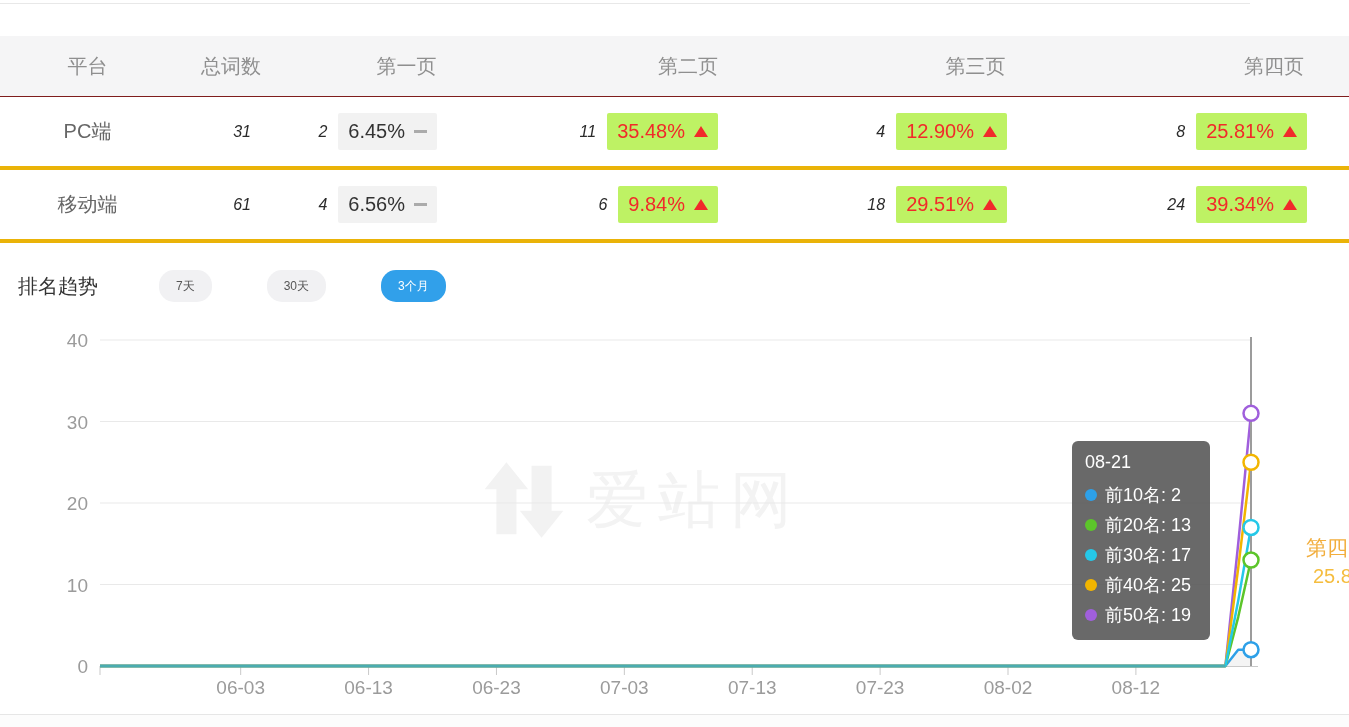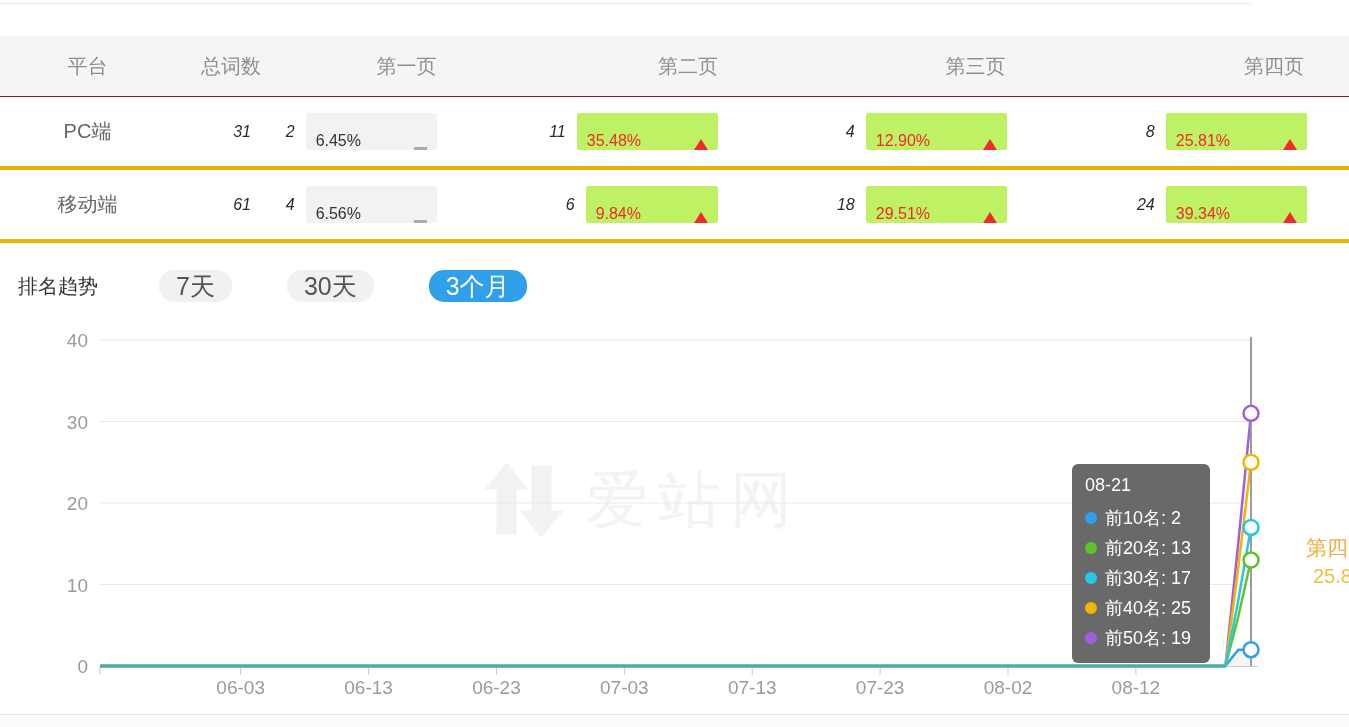--- a/index.html
+++ b/index.html
@@ -17,42 +17,42 @@
   .c1 { justify-content:center; }
   .c2 { justify-content:flex-end; padding-right:14px; }
   .cp { justify-content:flex-end; }
   .c3 { padding-right:111px; } .c4 { padding-right:110px; } .c5 { padding-right:116px; } .c6 { padding-right:42px; }
   .th { color:#8f8f8f; font-size:20px; }
   .th.c2 { padding-right:4px; }
   .th.cp { justify-content:center; padding:0; }
   .th.c6 { justify-content:flex-end; padding-right:45px; }
   .platform { color:#666; font-size:20px; }
   .total, .num { color:#2b2b2b; font-size:16px;font-style:italic; }
-  .chip { margin-left:11px; height:37px; display:inline-flex; align-items:flex-end;
-          padding:0 10px; font-size:16px; border-radius:2px; white-space:nowrap;gap:44px; }
+  .chip { margin-left:11px; height:37px; display:inline-flex; align-items:center;
+          padding:0 10px; font-size:20px; border-radius:2px; white-space:nowrap; }
   .chip[data-trend="flat"] { background:#f2f2f2; color:#333; }
   .chip[data-trend="up"]   { background:#bef264; color:#f12a2a; }
   .chip .icon { display:none; }
   .chip[data-trend="flat"] .dash { display:inline-block; width:13px; height:3px; background:#ababab; margin-left:9px; }
   .chip[data-trend="up"] .tri { display:inline-block; width:0; height:0; margin-left:9px;
           border-left:7px solid transparent; border-right:7px solid transparent; border-bottom:11px solid #f12a2a; }
 
   
   .trend-bar { display:flex; align-items:center; margin:27px 0 0 18px; height:32px;gap:44px; }
   .trend-label { font-size:20px; color:#333; margin-right:17px; }
-  .tab { height:32px; padding:0 17px; display:flex; align-items:center; font-size:25px;
+  .tab { height:32px; padding:0 17px; display:flex; align-items:center; font-size:12px;
          color:#555; background:#f1f1f3; margin-right:11px; border-radius:15px; cursor:pointer; }
   .tab.active { background:#31a0ea; color:#fff; }
 
   
   .watermark { position:absolute; left:478px; top:448px; display:flex; align-items:center;
                color:#f4f4f4; z-index:0; }
   .wm-text { font-size:62px; letter-spacing:10px; margin-left:16px; color:#f3f3f3; }
   #plot { position:absolute; left:0; top:0; width:1349px; height:727px; z-index:1; pointer-events:none; }
-  .tooltip { position:absolute; left:1072px; top:464px; width:138px; z-index:2;
+  .tooltip { position:absolute; left:1072px; top:441px; width:138px; z-index:2;
              background:rgba(84,84,84,0.88); border-radius:6px; color:#fff;
              padding:9px 0 10px 13px; font-size:18px; }
   .tt-date { margin:2px 0 7px; }
   .tt-item { display:flex; align-items:center; height:30px; white-space:nowrap; }
   .tt-dot { width:12px; height:12px; border-radius:50%; margin-right:8px; flex:none; }
   .right-label { position:absolute; left:1306px; top:533px; z-index:2; font-size:21px;
                  line-height:29px; color:#f2ae3d; white-space:nowrap; }
   .right-label .pct { color:#f5bd3f; font-size:20px; padding-left:7px; }
   .bottom-strip { position:absolute; left:0; top:714px; width:1349px; height:13px;
                   background:#fcfcfc; border-top:1px solid #e6e6e6; }

